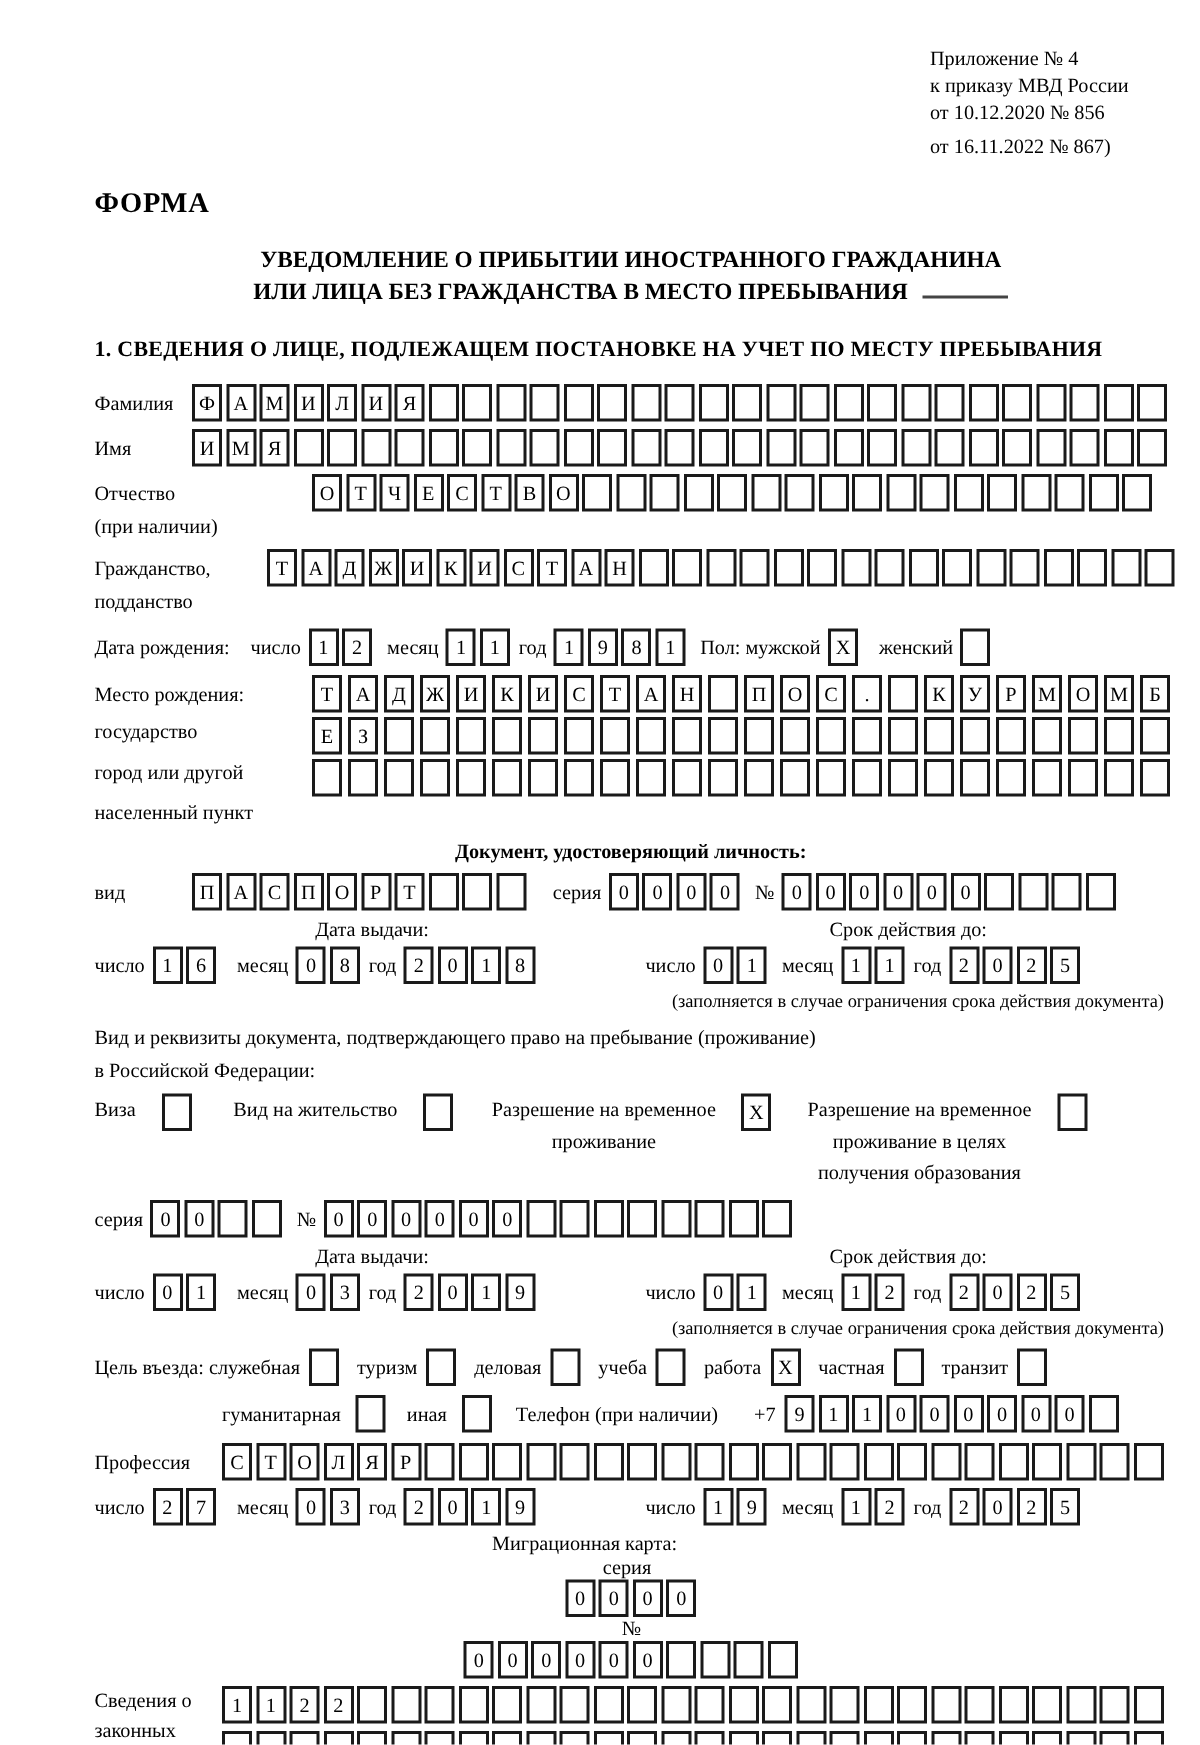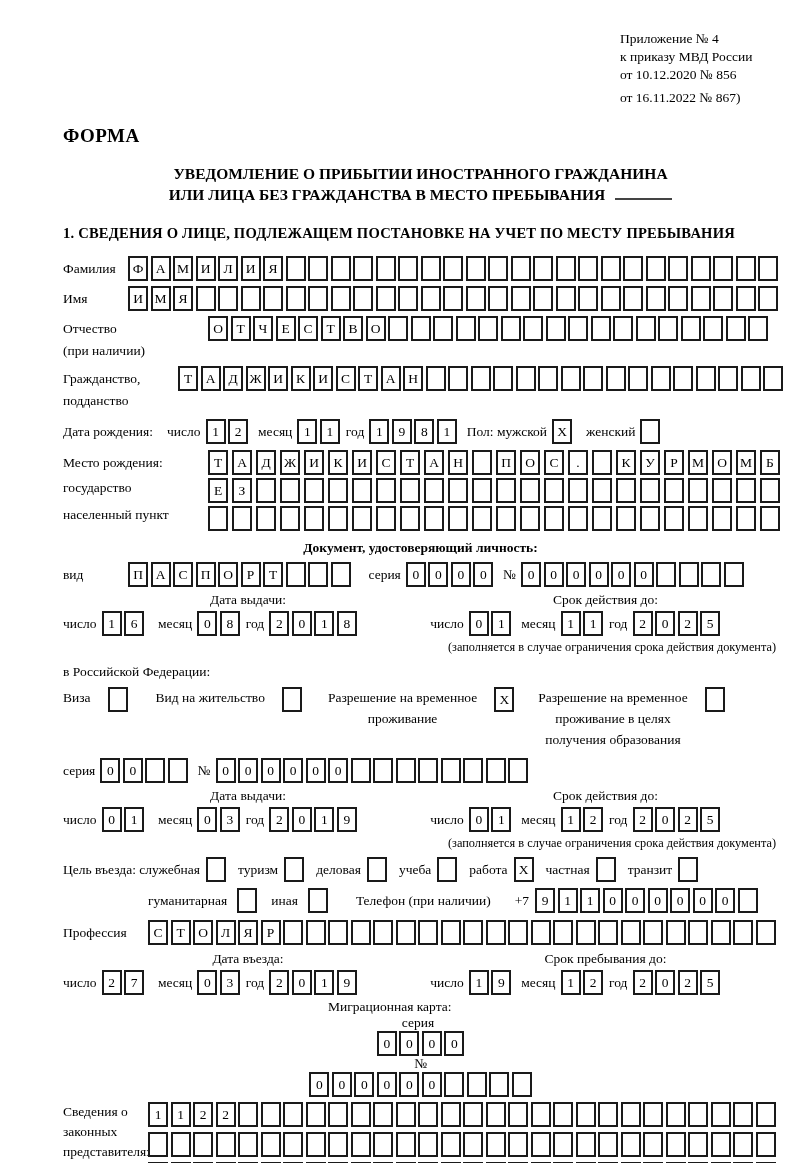--- a/index.html
+++ b/index.html
@@ -237,20 +237,21 @@
     <span class="dglbl ml14">женский</span>
     <span class="cells">
         <span class="cell"></span>
       </span>
   </div>
 
   <div class="row top" style="margin-top:6px;">
     <span class="lbl w145 stacklbl">
       <div style="line-height:25px;">Место рождения:</div>
       <div style="line-height:26px;">государство</div>
+      <div style="line-height:27px;">город или другой</div>
       <div style="line-height:27px;">населенный пункт</div>
     </span>
     <span>
       <div class="cells g4" style="margin-bottom:3px;">
           <span class="cell">Т</span>
           <span class="cell">А</span>
           <span class="cell">Д</span>
           <span class="cell">Ж</span>
           <span class="cell">И</span>
           <span class="cell">К</span>
@@ -404,20 +405,21 @@
       <span class="cells">
           <span class="cell">2</span>
           <span class="cell">0</span>
           <span class="cell">2</span>
           <span class="cell">5</span>
         </span>
     </div>
   </div>
   <div class="smallnote">(заполняется в случае ограничения срока действия документа)</div>
 
+  <div class="intro">Вид и реквизиты документа, подтверждающего право на пребывание (проживание)</div>
   <div class="intro">в Российской Федерации:</div>
 
   <div class="permits">
     <div class="permit">
       <span class="plabel">Виза</span>
       <span class="cells">
           <span class="cell"></span>
         </span>
     </div>
     <div class="permit" style="margin-left:28px;">
@@ -552,21 +554,21 @@
   </div>
   <div class="purpose2">
     <span>гуманитарная</span>
     <span class="cells ml10">
         <span class="cell"></span>
       </span>
     <span class="ml14">иная</span>
     <span class="cells ml10">
         <span class="cell"></span>
       </span>
-    <span style="margin-left:28px;">Телефон (при наличии)</span>
+    <span style="margin-left:16px;">Телефон (при наличии)</span>
     <span style="margin-left:24px;">+7</span>
     <span class="cells ml6">
         <span class="cell">9</span>
         <span class="cell">1</span>
         <span class="cell">1</span>
         <span class="cell">0</span>
         <span class="cell">0</span>
         <span class="cell">0</span>
         <span class="cell">0</span>
         <span class="cell">0</span>
@@ -602,24 +604,20 @@
         <span class="cell"></span>
         <span class="cell"></span>
         <span class="cell"></span>
         <span class="cell"></span>
         <span class="cell"></span>
         <span class="cell"></span>
         <span class="cell"></span>
       </span>
   </div>
 
-  <div class="datehdrs" style="margin-top:6px;">
-    <div class="lft">Дата въезда:</div>
-    <div class="rgt">Срок пребывания до:</div>
-  </div>
   <div class="dates">
     <div class="dategroup">
       <span class="dglbl">число</span>
       <span class="cells">
           <span class="cell">2</span>
           <span class="cell">7</span>
         </span>
       <span class="dglbl ml14">месяц</span>
       <span class="cells">
           <span class="cell">0</span>

